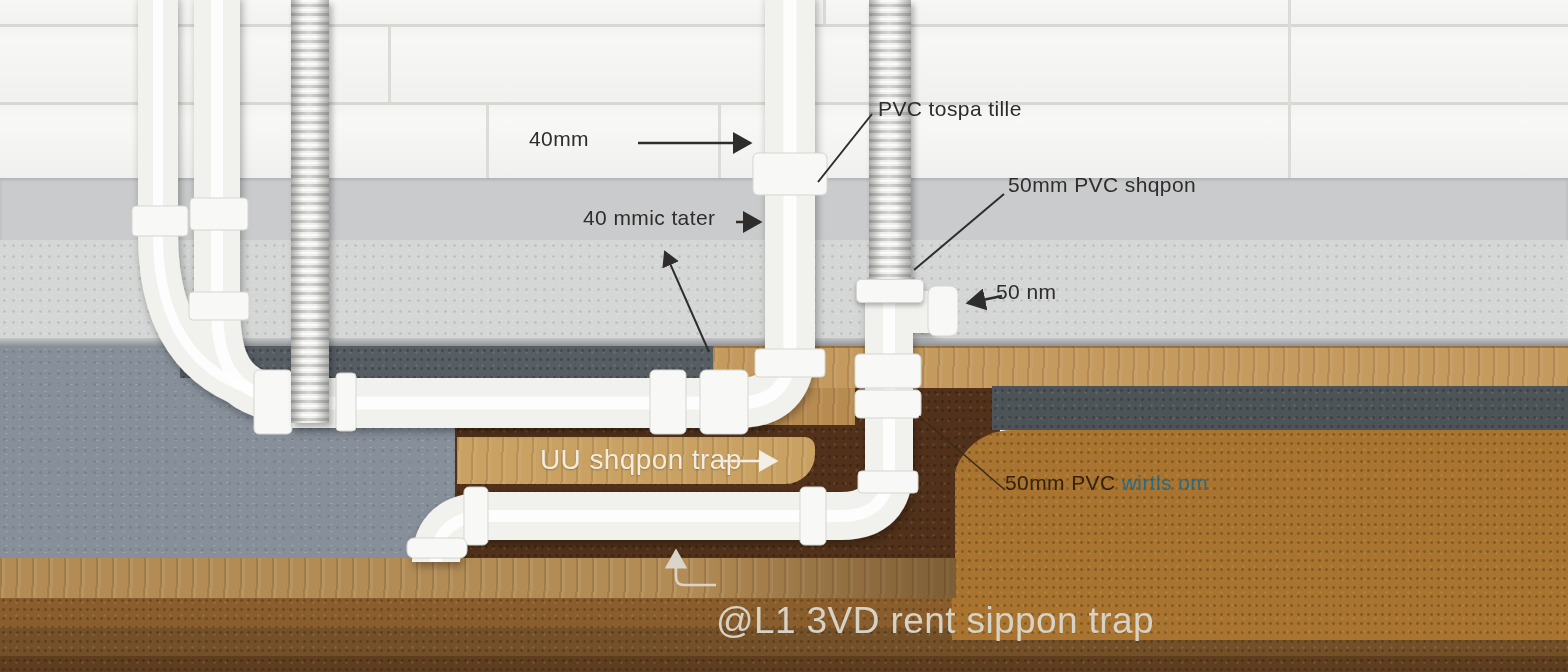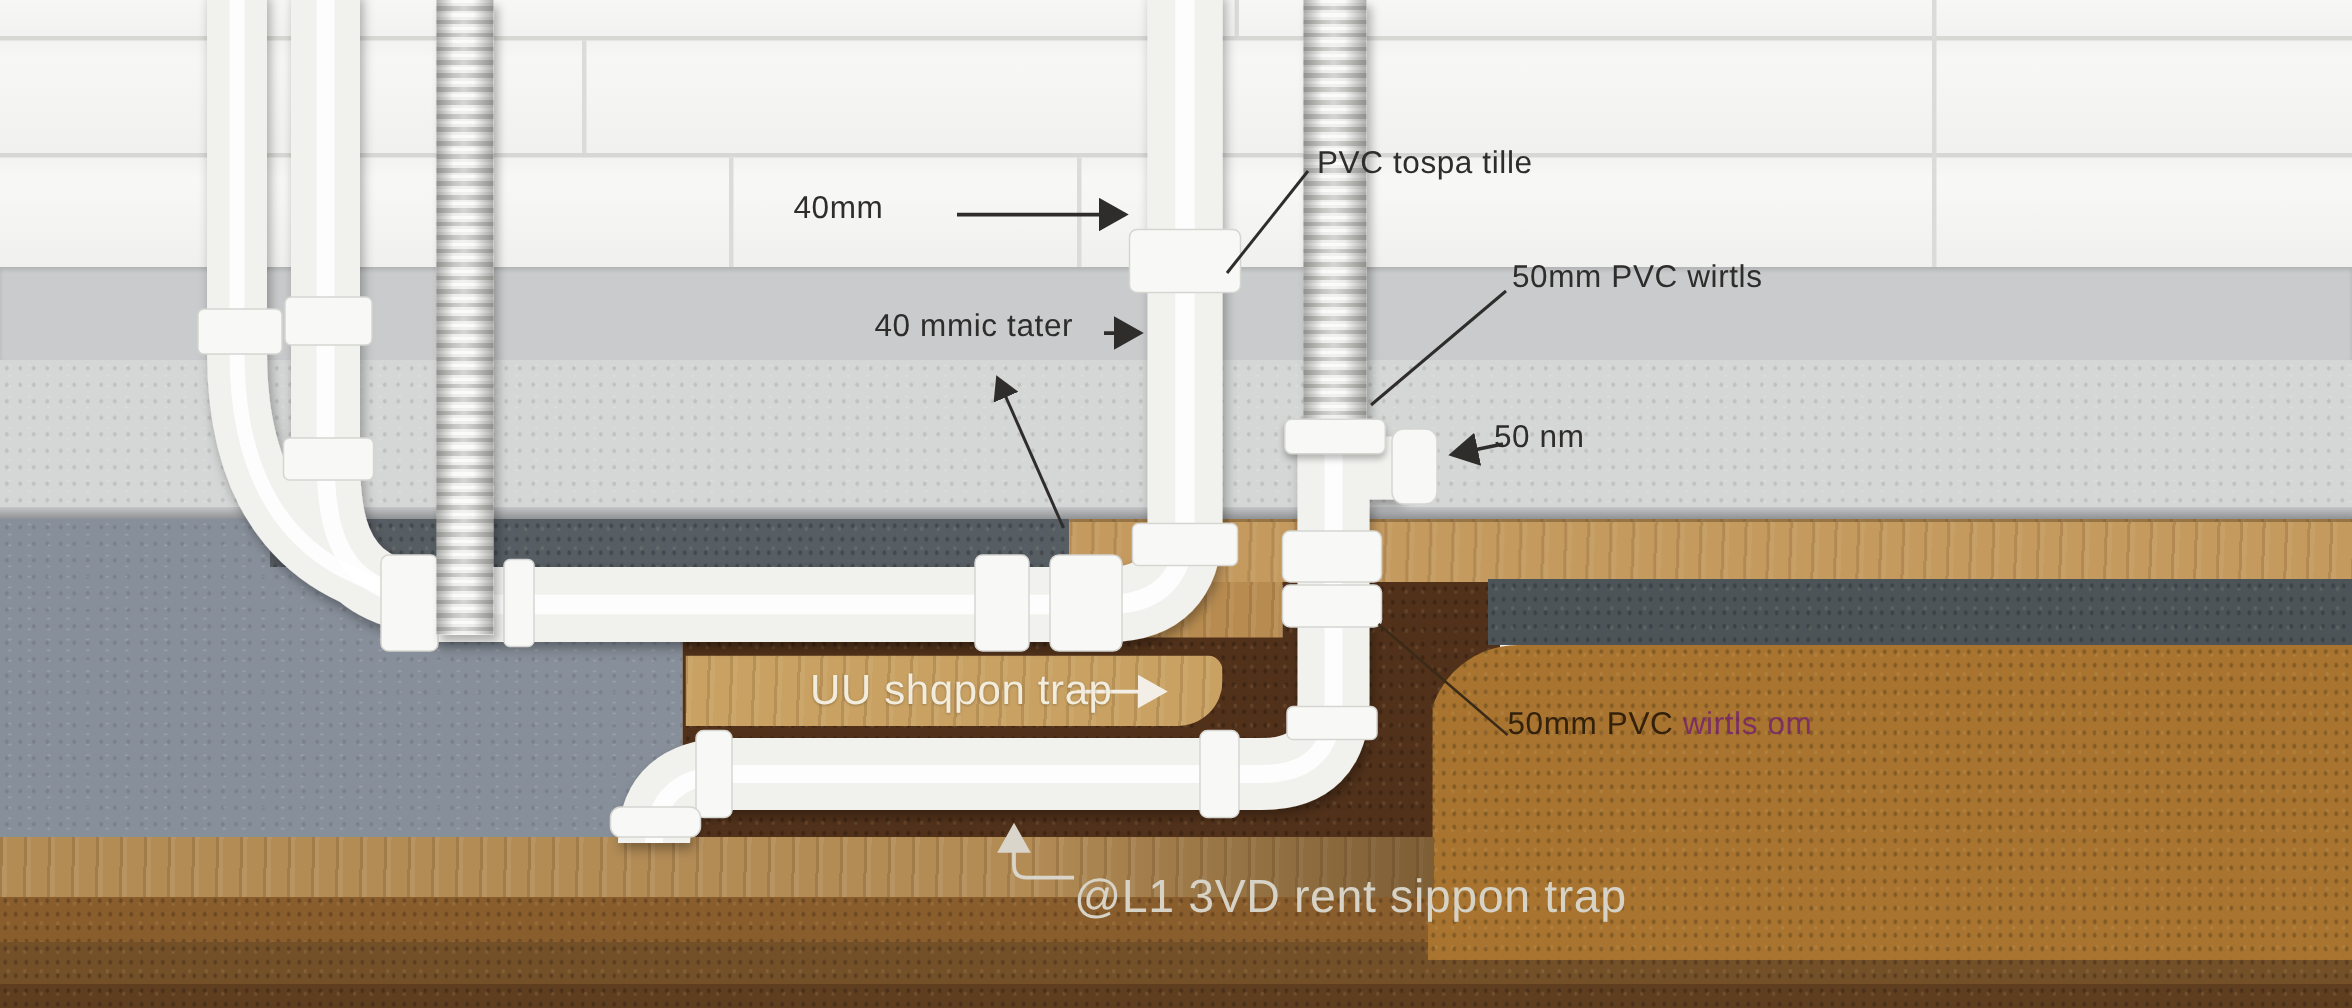--- a/index.html
+++ b/index.html
@@ -49,21 +49,21 @@
     box-shadow:3px 4px 6px rgba(0,0,0,.28);}
   .hose-c{left:291px;top:0;width:38px;height:423px;}
   .hose-e{left:869px;top:0;width:42px;height:288px;}
   .hose-ring{left:856px;top:279px;width:66px;height:22px;background:#f8f8f6;
     border:1px solid #d5d5d1;border-radius:5px;box-shadow:0 3px 4px rgba(0,0,0,.25);}
   
   .lbl{position:absolute;font-size:21px;letter-spacing:.4px;color:#2e2d2b;white-space:nowrap;}
   .lbl-light{color:#f2ecdd;text-shadow:0 1px 2px rgba(60,40,15,.35);}
   .lbl-ghost{color:#d6d2c6;}
   .wirtls-strong{color:#33210c;}
-  .wirtls-faded{color:#701a75;opacity:.75;}
+  .wirtls-faded{color:#0369a1;opacity:.75;}
   svg{position:absolute;left:0;top:0;}
 </style>
 </head>
 <body>
 
 <div id="scene">
 
   <div class="abs tile-wall">
     <div class="mh" style="top:24px"></div>
     <div class="mh" style="top:102px"></div>
@@ -153,21 +153,21 @@
     <path d="M736,222 L760,222" stroke="#2e2d2b" stroke-width="2.5" fill="none" marker-end="url(#aDark)"></path>
     <path d="M709,352 L665,252" stroke="#2e2d2b" stroke-width="2" fill="none" marker-end="url(#aDark)"></path>
     <path d="M718,461 L776,461" stroke="#f3efe6" stroke-width="2.5" fill="none" marker-end="url(#aWhite)"></path>
     <path d="M919,416 L1005,490" stroke="#3a2a18" stroke-width="1.6" fill="none"></path>
     <path d="M716,585 H684 Q676,585 676,577 V551" stroke="#d9d5ca" stroke-width="2.5" fill="none" marker-end="url(#aLight)"></path>
   </svg>
 
   <div class="lbl" style="left:529px;top:127px">40mm</div>
   <div class="lbl" style="left:878px;top:97px">PVC tospa tille</div>
   <div class="lbl" style="left:583px;top:206px">40 mmic tater</div>
-  <div class="lbl" style="left:1008px;top:173px">50mm PVC wirtls</div>
+  <div class="lbl" style="left:1008px;top:173px">50mm PVC shqpon</div>
   <div class="lbl" style="left:996px;top:280px">50 nm</div>
   <div class="lbl lbl-light" style="left:540px;top:444px;font-size:28px">UU shqpon trap</div>
   <div class="lbl" style="left:1005px;top:471px">
     <span class="wirtls-strong">50mm PVC</span><span class="wirtls-faded"> wirtls om</span>
   </div>
-  <div class="lbl lbl-ghost" style="left:716px;top:580px;font-size:31px">@L1 3VD rent sippon trap</div>
+  <div class="lbl lbl-ghost" style="left:716px;top:600px;font-size:37px">@L1 3VD rent sippon trap</div>
 
 </div>
 
 </body></html>

